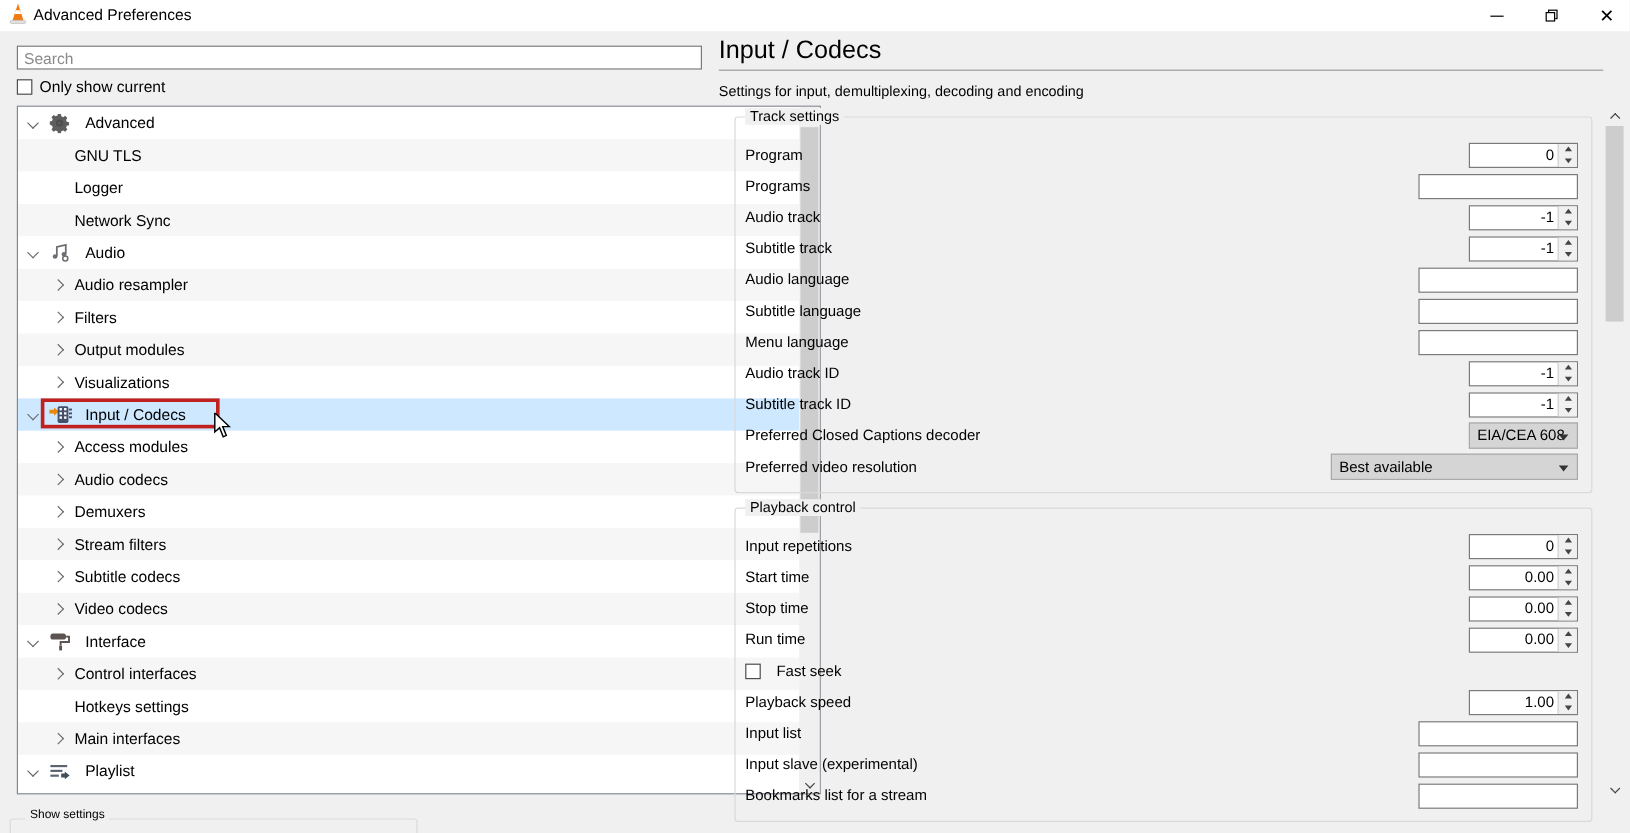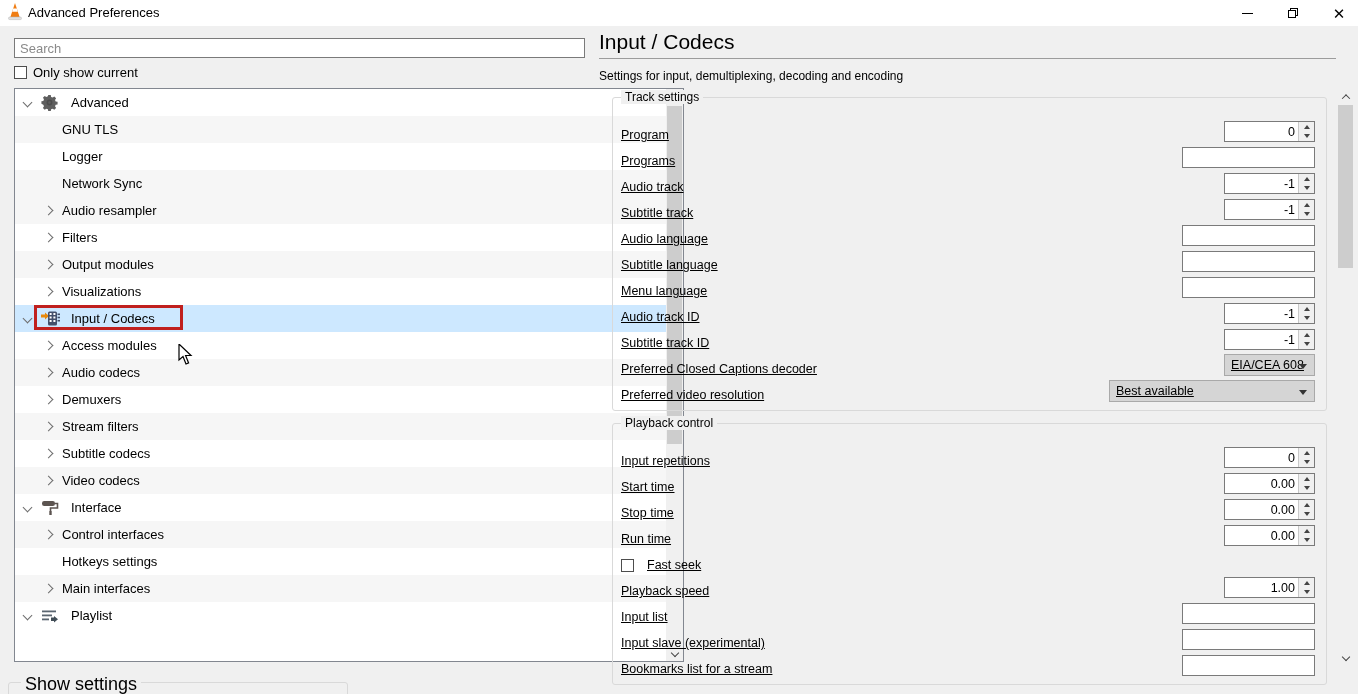--- a/index.html
+++ b/index.html
@@ -56,21 +56,21 @@
   
   .panel-title { position:absolute; left:599px; top:30px; font-size:21px; color:#000; }
   .panel-rule { position:absolute; left:599px; top:58px; width:737px; height:1px; background:#9c9c9c; }
   .panel-sub { position:absolute; left:599px; top:69px; font-size:12px; }
 
   .groups { position:absolute; left:612px; top:97px; width:715px; }
   .groupbox { position:relative; border:1px solid #d9d9d9; border-radius:3px;
     padding:18px 11px 8px 8px; margin-bottom:12px; }
   .groupbox .legend { position:absolute; top:-8px; left:8px; background:#f0f0f0;
     padding:0 4px; font-size:12px; }
-  .form-row { height:26px; display:flex; align-items:flex-end; justify-content:space-between;text-decoration:underline; }
+  .form-row { height:26px; display:flex; align-items:center; justify-content:space-between; }
   .row-label { font-size:12.5px; white-space:nowrap; }
 
   .ctl-text { width:133px; height:21px; background:#fff; border:1px solid #7a7a7a; }
   .spin { width:91px; height:21px; background:#fff; border:1px solid #7a7a7a;
     position:relative; display:flex; align-items:center; }
   .spin .val { position:absolute; right:19px; font-size:12.5px; }
   .spin .btns { position:absolute; right:0; top:0; width:16px; height:19px;
     border-left:1px solid #c9c9c9; display:flex; flex-direction:column; }
   .spin .btns > div { flex:1; display:flex; align-items:center; justify-content:center; background:#f0f0f0; }
   .tri-up { width:0; height:0; border-left:3px solid transparent; border-right:3px solid transparent; border-bottom:4px solid #444; }
@@ -82,21 +82,21 @@
     border-left:4px solid transparent; border-right:4px solid transparent; border-top:5px solid #333; }
   .chk-wrap { display:flex; align-items:center; gap:13px; }
 
   
   .rsbar { position:absolute; left:1337px; top:88px; width:17px; height:577px; background:#f0f0f0; }
 
   
   .footer-gb { position:absolute; left:8px; top:682px; width:340px; height:20px;
     border:1px solid #d9d9d9; border-radius:3px; }
   .footer-gb .legend { position:absolute; top:-9px; left:12px; background:#f0f0f0;
-    padding:0 4px; font-size:18px; }
+    padding:0 4px; font-size:10px; }
 
   
   .cursor { position:absolute; left:178px; top:344px; width:18px; height:22px; pointer-events:none; }
 </style>
 </head>
 <body>
 
 <div class="titlebar">
   <svg class="app-icon" viewBox="0 0 16 18">
     <polygon points="8,0 12.6,14 3.4,14" fill="#f07d13"></polygon>
@@ -140,20 +140,32 @@
         <span class="chev none" style="margin-left: 30px;"></span>
         <span class="tree-label">GNU TLS</span>
       </div>
       <div class="tree-row">
         <span class="chev none" style="margin-left: 30px;"></span>
         <span class="tree-label">Logger</span>
       </div>
       <div class="tree-row alt">
         <span class="chev none" style="margin-left: 30px;"></span>
         <span class="tree-label">Network Sync</span>
+      </div>
+      <div class="tree-row">
+        <span class="chev expanded" style="margin-left: 9px;"></span>
+        <span class="tree-icon">
+          <svg width="17" height="17" viewBox="0 0 16 16">
+            <path fill="none" stroke="#6d6d74" stroke-width="1.4" d="M6 11V3.5l7-1.5V9"></path>
+            <circle cx="4.6" cy="11" r="1.8" fill="#6d6d74"></circle>
+            <circle cx="11.6" cy="9.3" r="1.8" fill="#6d6d74"></circle>
+            <circle cx="12.6" cy="12.6" r="2" fill="none" stroke="#6d6d74" stroke-width="1.2"></circle>
+          </svg>
+        </span>
+        <span class="tree-label">Audio</span>
       </div>
       <div class="tree-row alt">
         <span class="chev collapsed" style="margin-left: 30px;"></span>
         <span class="tree-label">Audio resampler</span>
       </div>
       <div class="tree-row">
         <span class="chev collapsed" style="margin-left: 30px;"></span>
         <span class="tree-label">Filters</span>
       </div>
       <div class="tree-row alt">

